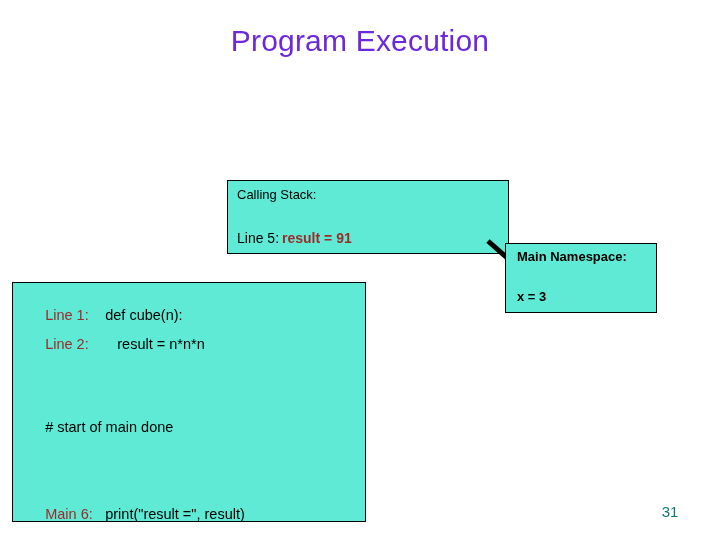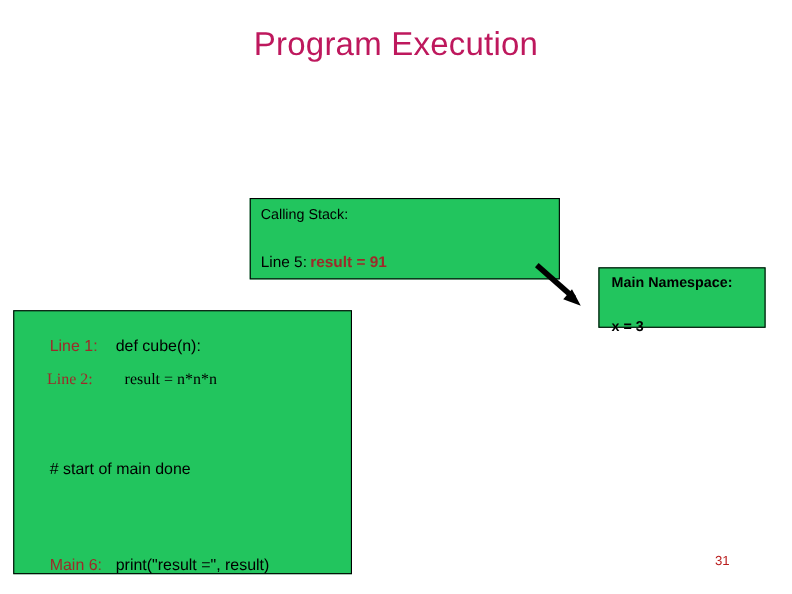--- a/index.html
+++ b/index.html
@@ -23,28 +23,28 @@
   
   .slide-title {
     position: absolute;
     left: 0;
     top: 24px;
     width: 720px;
     text-align: center;
     font-size: 30px;
     font-weight: 400;
     letter-spacing: 0.2px;
-    color: #be185d;
+    color: #6d28d9;
     white-space: nowrap;
   }
 
   
   .box {
     position: absolute;
-    background: #22c55e;
+    background: #5eead4;
     border: 1.5px solid #000000;
     box-sizing: border-box;
   }
 
   
   .calling-stack {
     left: 227px;
     top: 180px;
     width: 282px;
     height: 74px;
@@ -66,24 +66,24 @@
   }
   .cs-frame .lbl { color: #000000; }
   .cs-frame .val {
     color: #9E2A2A;
     font-weight: bold;
     margin-left: 3px;
   }
 
   
   .main-ns {
-    left: 544px;
+    left: 505px;
     top: 243px;
     width: 152px;
-    height: 55px;
+    height: 70px;
   }
   .main-ns .ns-title {
     position: absolute;
     left: 11px;
     top: 5px;
     font-size: 13px;
     font-weight: bold;
     white-space: nowrap;
   }
   .main-ns .ns-binding {
@@ -102,21 +102,21 @@
     top: 228px;
     width: 70px;
     height: 60px;
     pointer-events: none;
   }
 
   
   .code-box {
     left: 12px;
     top: 282px;
-    width: 308px;
+    width: 354px;
     height: 240px;
     padding: 0;
   }
   .code-line {
     position: absolute;
     left: 8px;
     font-size: 14.5px;
     white-space: pre;
     color: #000000;
   }
@@ -138,23 +138,23 @@
     line-height: 17px;
     color: #000000;
   }
 
   
   .page-number {
     position: absolute;
     left: 650px;
     top: 503px;
     width: 40px;
-    text-align: left;
-    font-size: 12px;
-    color: #b91c1c;
+    text-align: center;
+    font-size: 15px;
+    color: #0f766e;
   }
 </style>
 </head>
 <body>
 
 <div class="slide">
 
   <div class="slide-title">Program Execution</div>
 
   <div class="box calling-stack">
@@ -173,21 +173,21 @@
     <div class="ns-title">Main Namespace:</div>
     <div class="ns-binding">x = 3</div>
   </div>
 
   <div class="box code-box">
 
     <div class="code-line" style="top:8px;">
       <span class="ln">Line 1:</span><span> def cube(n):</span>
     </div>
 
-    <div class="code-line" style="top:37px;font-family:Liberation Serif, serif;">
+    <div class="code-line" style="top:37px;">
       <span class="ln">Line 2:</span><span>    result = n*n*n</span>
     </div>
 
 
     <div class="code-line" style="top:120px;">
       <span class="cm"># start of main done</span>
     </div>
 
 
 

